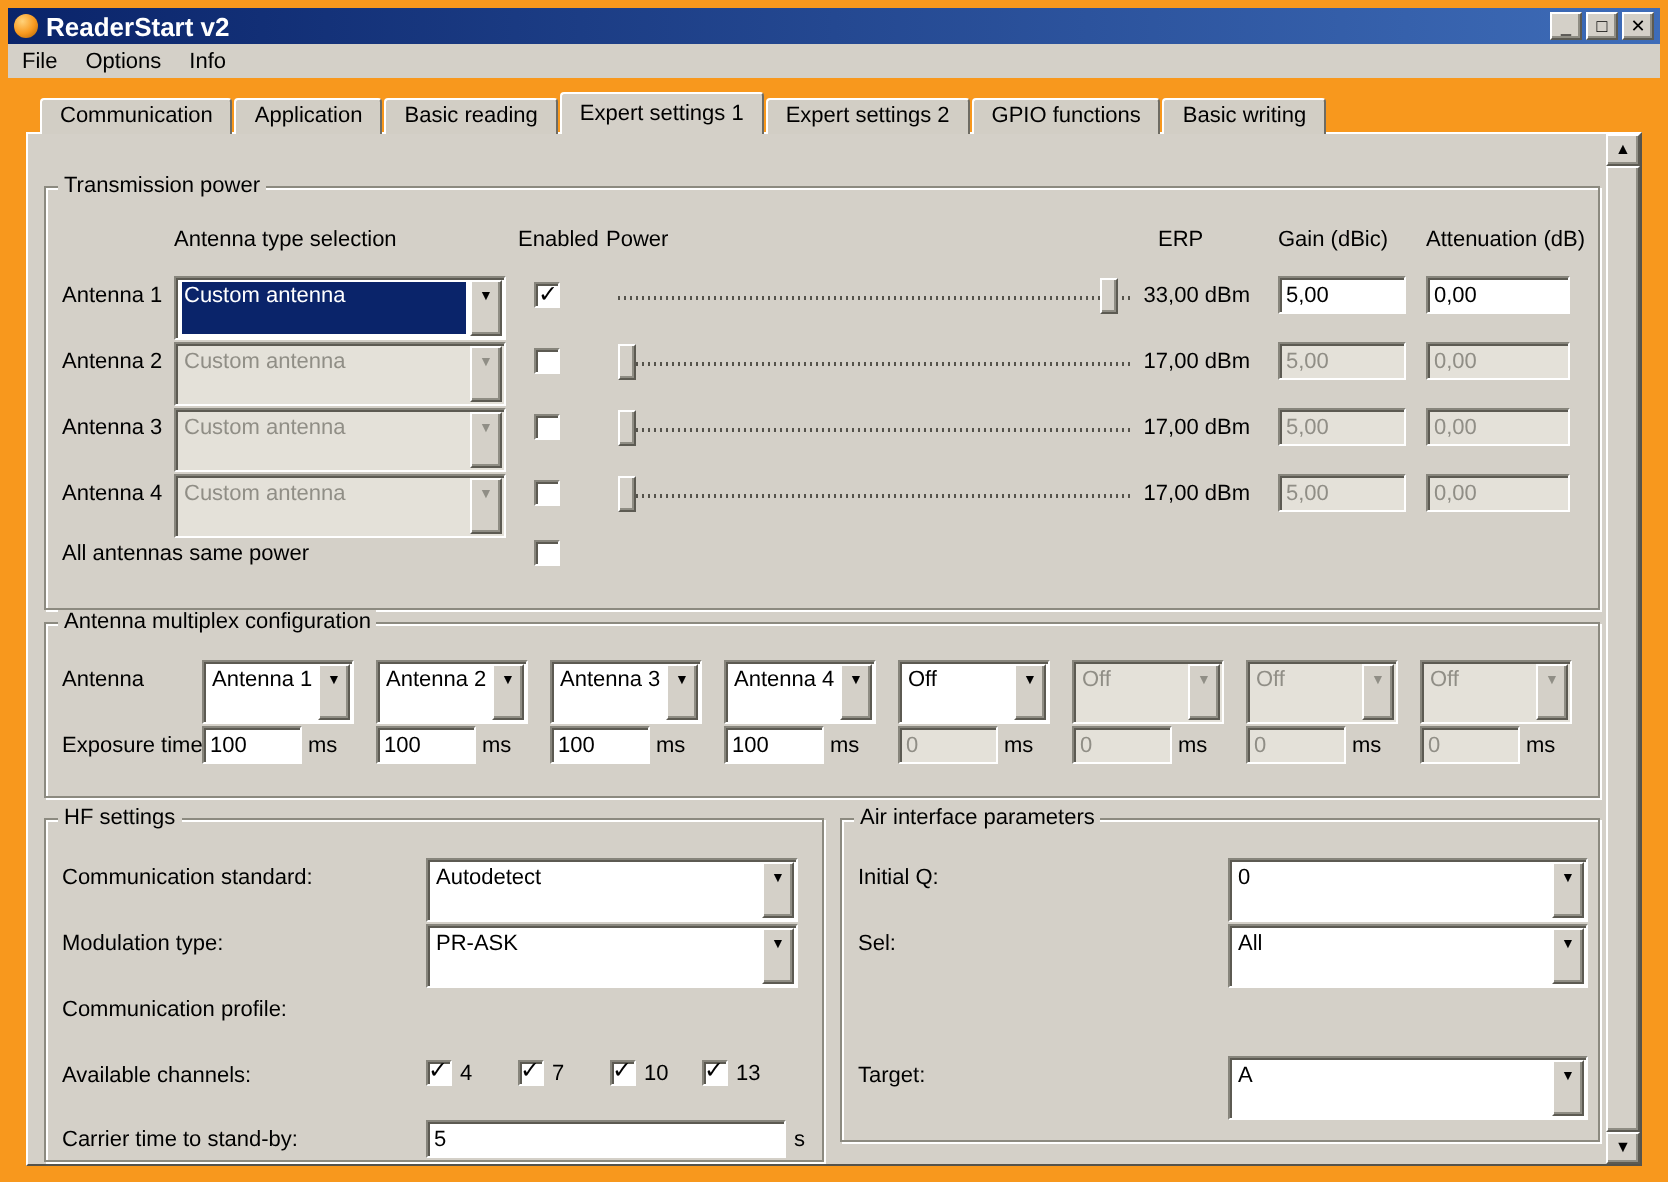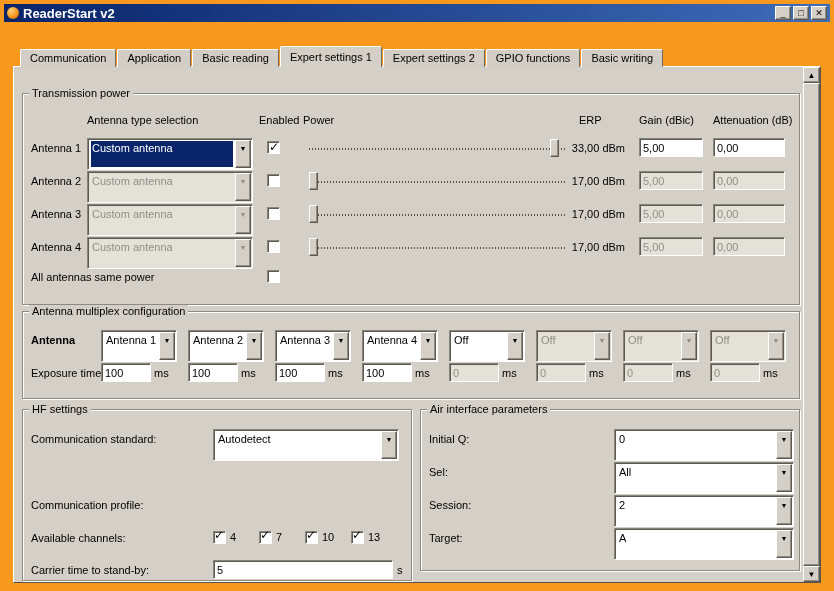--- a/index.html
+++ b/index.html
@@ -120,20 +120,25 @@
   <div class="titlebar">
     <span class="app-icon"></span>
     <span class="title-text">ReaderStart v2</span>
     <span class="win-buttons">
       <span class="winbtn">_</span>
       <span class="winbtn">□</span>
       <span class="winbtn">✕</span>
     </span>
   </div>
 
+  <div class="menubar">
+    <span class="menu-item">File</span>
+    <span class="menu-item">Options</span>
+    <span class="menu-item">Info</span>
+  </div>
 
   <div class="panel">
 
     <div class="groupbox g-tp">
       <span class="group-title">Transmission power</span>
 
       <div class="tp-header">
         <span class="h-type">Antenna type selection</span>
         <span class="h-en">Enabled</span>
         <span class="h-pw">Power</span>
@@ -207,21 +212,21 @@
       </div>
 
       <div class="tp-allsame">
         <span class="c-label">All antennas same power</span>
         <span class="checkbox"></span>
       </div>
     </div>
 
     <div class="groupbox g-mx">
       <span class="group-title">Antenna multiplex configuration</span>
-      <span class="mx-rowlabel" style="top:22px;font-weight:bold;">Antenna</span>
+      <span class="mx-rowlabel" style="top:22px;">Antenna</span>
       <span class="mx-rowlabel" style="top:55px;">Exposure time</span>
 
       <div class="combo mx-combo s0">
         <span class="combo-text">Antenna 1</span>
           <span class="combo-arrow"></span>
       </div>
       <div class="combo mx-combo s1">
         <span class="combo-text">Antenna 2</span>
           <span class="combo-arrow"></span>
       </div>
@@ -263,20 +268,27 @@
     <div class="groupbox g-hf">
       <span class="group-title">HF settings</span>
 
       <div class="form-row fr0">
         <span class="f-label">Communication standard:</span>
         <div class="combo hf-combo">
           <span class="combo-text">Autodetect</span>
             <span class="combo-arrow"></span>
         </div>
       </div>
+      <div class="form-row fr1">
+        <span class="f-label">Modulation type:</span>
+        <div class="combo hf-combo">
+          <span class="combo-text">PR-ASK</span>
+            <span class="combo-arrow"></span>
+        </div>
+      </div>
       <div class="form-row fr2">
         <span class="f-label">Communication profile:</span>
       </div>
       <div class="form-row fr3">
         <span class="f-label">Available channels:</span>
         <span class="chk-group cg0"><span class="checkbox checked"></span><span class="chk-label">4</span></span>
         <span class="chk-group cg1"><span class="checkbox checked"></span><span class="chk-label">7</span></span>
         <span class="chk-group cg2"><span class="checkbox checked"></span><span class="chk-label">10</span></span>
         <span class="chk-group cg3"><span class="checkbox checked"></span><span class="chk-label">13</span></span>
       </div>
@@ -294,27 +306,20 @@
         <span class="f-label">Initial Q:</span>
         <div class="combo air-combo">
           <span class="combo-text">0</span>
             <span class="combo-arrow"></span>
         </div>
       </div>
       <div class="form-row fr1">
         <span class="f-label">Sel:</span>
         <div class="combo air-combo">
           <span class="combo-text">All</span>
-            <span class="combo-arrow"></span>
-        </div>
-      </div>
-      <div class="form-row fr2">
-        <span class="f-label">Session:</span>
-        <div class="combo air-combo">
-          <span class="combo-text">2</span>
             <span class="combo-arrow"></span>
         </div>
       </div>
       <div class="form-row fr3">
         <span class="f-label">Target:</span>
         <div class="combo air-combo">
           <span class="combo-text">A</span>
             <span class="combo-arrow"></span>
         </div>
       </div>

